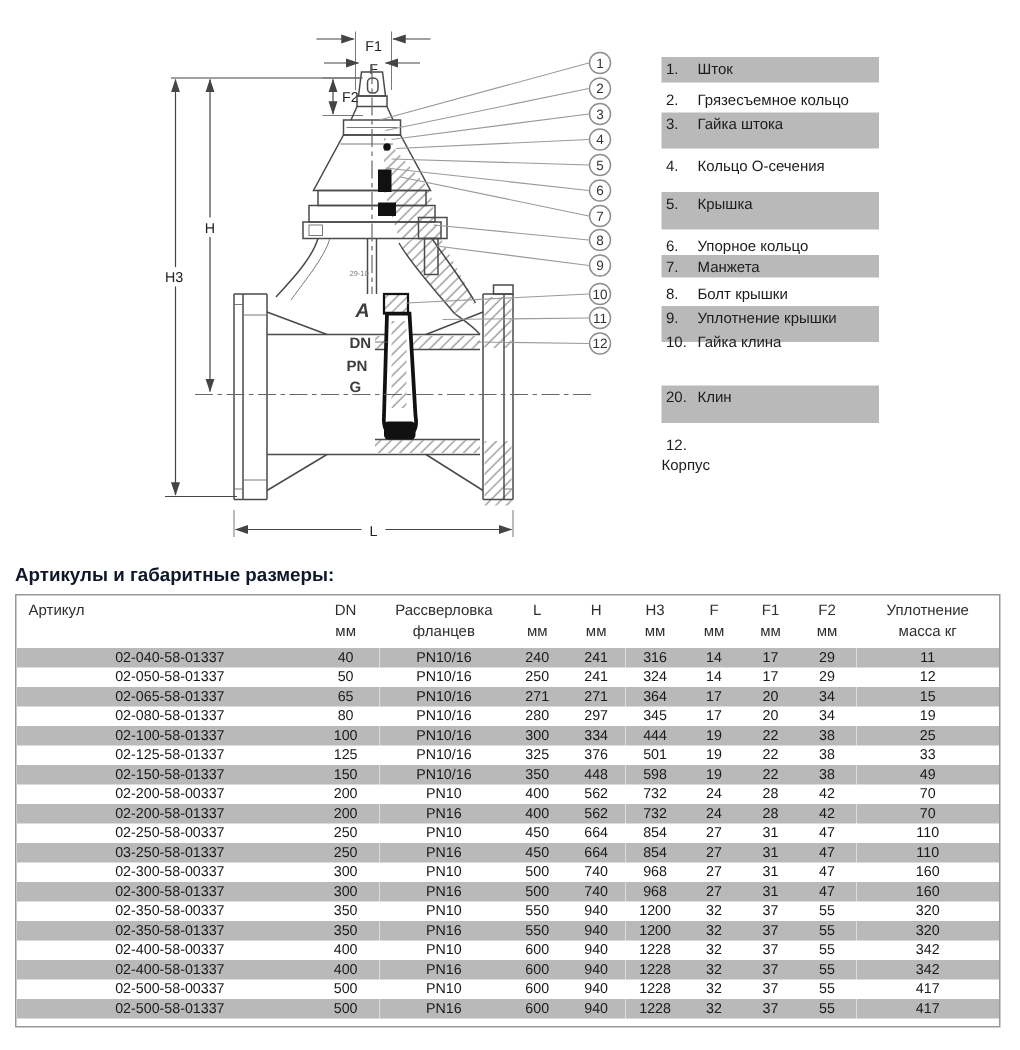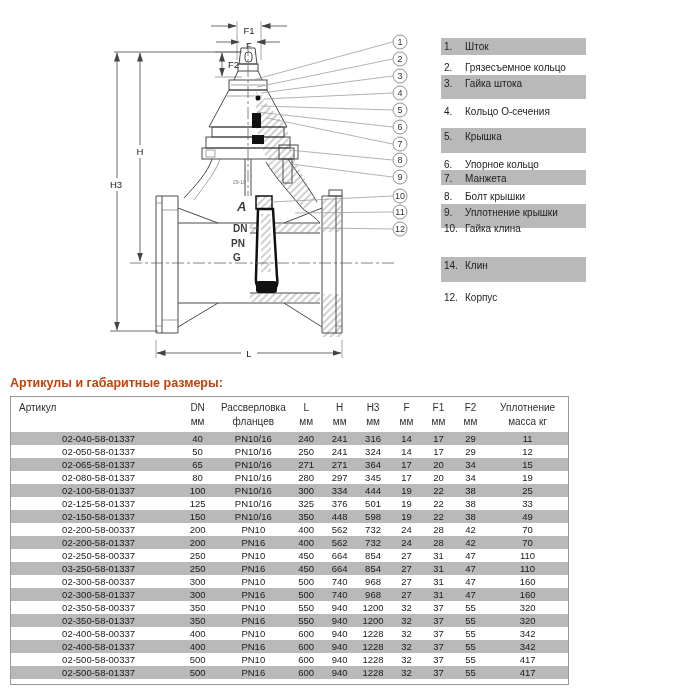--- a/index.html
+++ b/index.html
@@ -21,22 +21,22 @@
   .body-mark{font-weight:bold;fill:#3d3d3d;}
   .callout-text{font-size:9px;fill:#333;}
   
   #parts-list{position:absolute;left:441px;top:0;width:145px;height:320px;}
   .pl-item{position:absolute;left:0;width:100%;display:flex;align-items:flex-start;
     font-size:10px;color:#1c1c1c;line-height:13px;padding-top:2px;box-sizing:border-box;}
   .pl-item.hl{background:var(--hl);}
   .pl-num{width:21px;flex:none;padding-left:3px;}
   .pl-label{flex:1;}
   
-  #table-title{position:absolute;left:10px;top:376px;font-size:12.5px;font-weight:bold;color:#c2410c;}
-  #table-frame{position:absolute;left:10px;top:396px;width:559px;border:1.5px solid #999;
+  #table-title{position:absolute;left:10px;top:376px;font-size:12.5px;font-weight:bold;color:#0f172a;}
+  #table-frame{position:absolute;left:10px;top:396px;width:657px;border:1.5px solid #999;
     background:#fff;padding-bottom:5px;box-sizing:border-box;}
   #dims-table{width:100%;border-collapse:collapse;table-layout:fixed;}
   #dims-table th{font-weight:normal;font-size:10px;color:#2e2e2e;padding:4px 0 3px;
     line-height:14px;vertical-align:top;text-align:center;}
   #dims-table th:first-child{text-align:left;padding-left:8px;}
   #dims-table td{font-size:9.5px;color:#1a1a1a;height:13px;line-height:13px;
     text-align:center;padding:0;white-space:nowrap;overflow:hidden;}
   #dims-table td:first-child{text-align:center;padding-left:8px;}
   #dims-table tr.hl td{background:var(--hl);}
 </style>
@@ -283,24 +283,24 @@
       </div>
       <div class="pl-item hl" style="top: 204px; height: 24px;">
         <span class="pl-num">9.</span>
         <span class="pl-label">Уплотнение крышки</span>
       </div>
       <div class="pl-item" style="top: 220px;">
         <span class="pl-num">10.</span>
         <span class="pl-label">Гайка клина</span>
       </div>
       <div class="pl-item hl" style="top: 257px; height: 25px;">
-        <span class="pl-num">14.</span>
+        <span class="pl-num">20.</span>
         <span class="pl-label">Клин</span>
       </div>
-      <div class="pl-item" style="top: 289px;">
+      <div class="pl-item" style="top: 289px; flex-direction: column;">
         <span class="pl-num">12.</span>
         <span class="pl-label">Корпус</span>
       </div>
     </div>
 
   <div id="table-title">Артикулы и габаритные размеры:</div>
   <div id="table-frame">
     <table id="dims-table">
       <colgroup id="dims-cols">
           <col style="width: 30%;">

